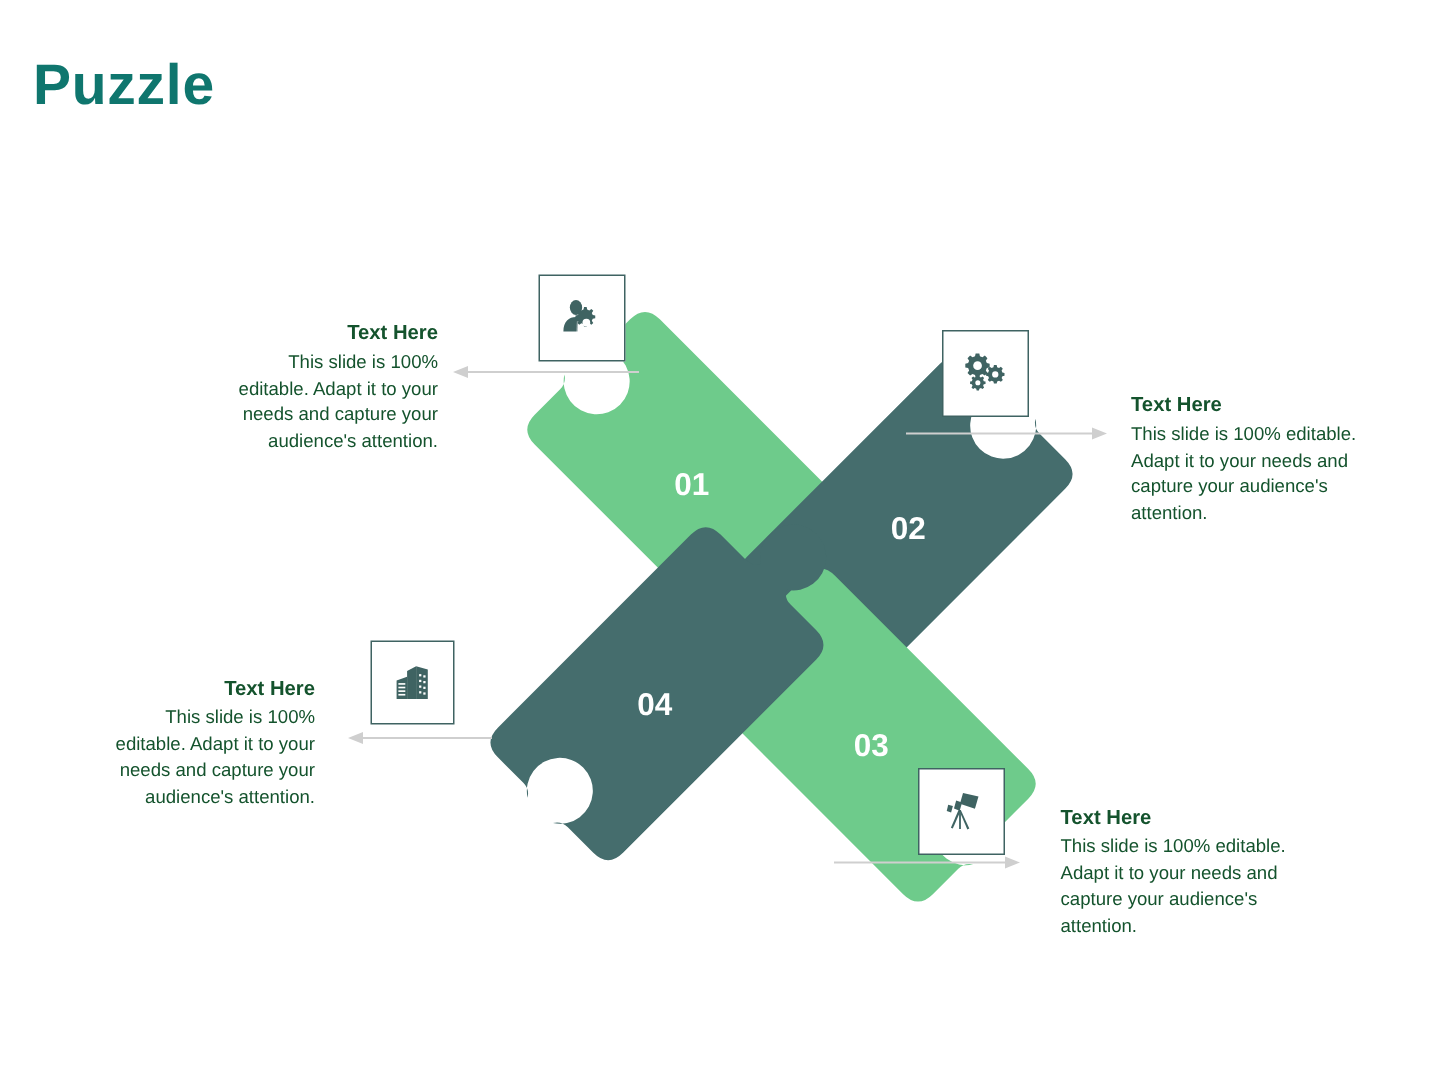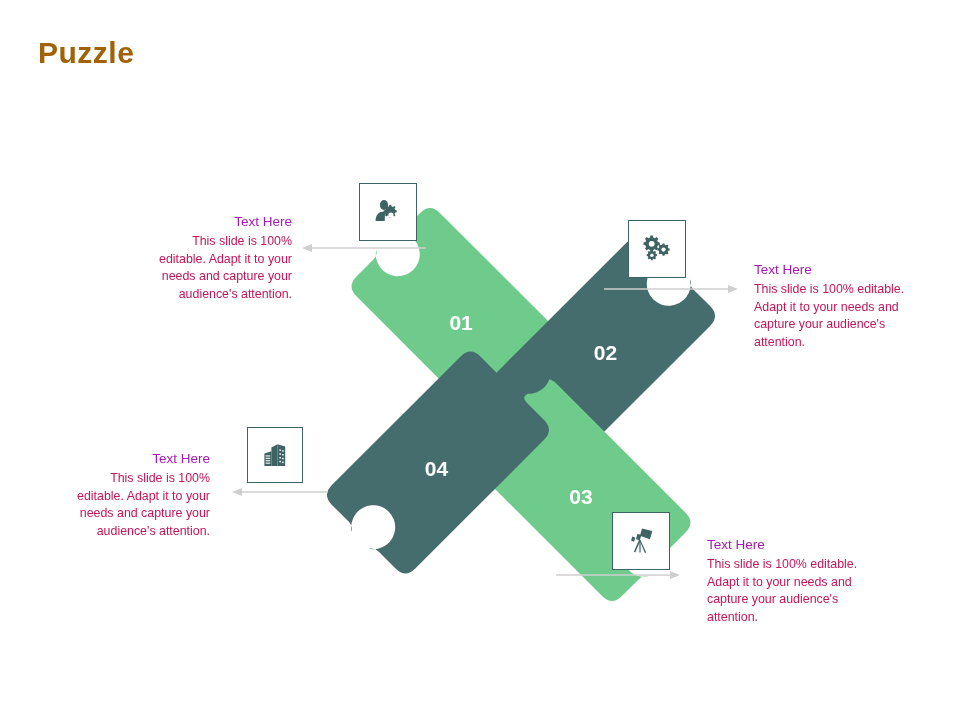--- a/index.html
+++ b/index.html
@@ -11,25 +11,25 @@
     width: 960px;
     height: 720px;
     position: relative;
     font-family: "Liberation Sans", sans-serif;
     overflow: hidden;
   }
 
   
   #page-title {
     position: absolute;
-    left: 38px;
+    left: 22px;
     top: 36px;
-    font-size: 30px;
+    font-size: 38px;
     font-weight: bold;
-    color: #a16207;
+    color: #0f766e;
     letter-spacing: 0.5px;
   }
 
   
   #puzzle-stage {
     position: absolute;
     left: 301px;
     top: 185px;
     width: 450px;
     height: 440px;
@@ -66,28 +66,28 @@
   .connector svg { display: block; overflow: visible; }
   #connector-1 { left: 302px; top: 243px; }
   #connector-2 { left: 604px; top: 284px; }
   #connector-3 { left: 232px; top: 487px; }
   #connector-4 { left: 556px; top: 570px; }
 
   
   .text-block { position: absolute; z-index: 5; }
   .text-block .tb-heading {
     font-size: 13.5px;
-    font-weight: normal;
-    color: #a21caf;
+    font-weight: bold;
+    color: #14532d;
     margin: 0 0 2px 0;
     line-height: 1.35;
   }
   .text-block .tb-body {
     font-size: 12.4px;
-    color: #be185d;
+    color: #14532d;
     line-height: 1.42;
     margin: 0;
   }
   .align-right { text-align: right; }
   .align-left  { text-align: left; }
 
   #text-block-1 { left: 152px; top: 213px; width: 140px; }
   #text-block-2 { left: 754px; top: 261px; width: 152px; }
   #text-block-3 { left: 60px;  top: 450px; width: 150px; }
   #text-block-4 { left: 707px; top: 536px; width: 152px; }

